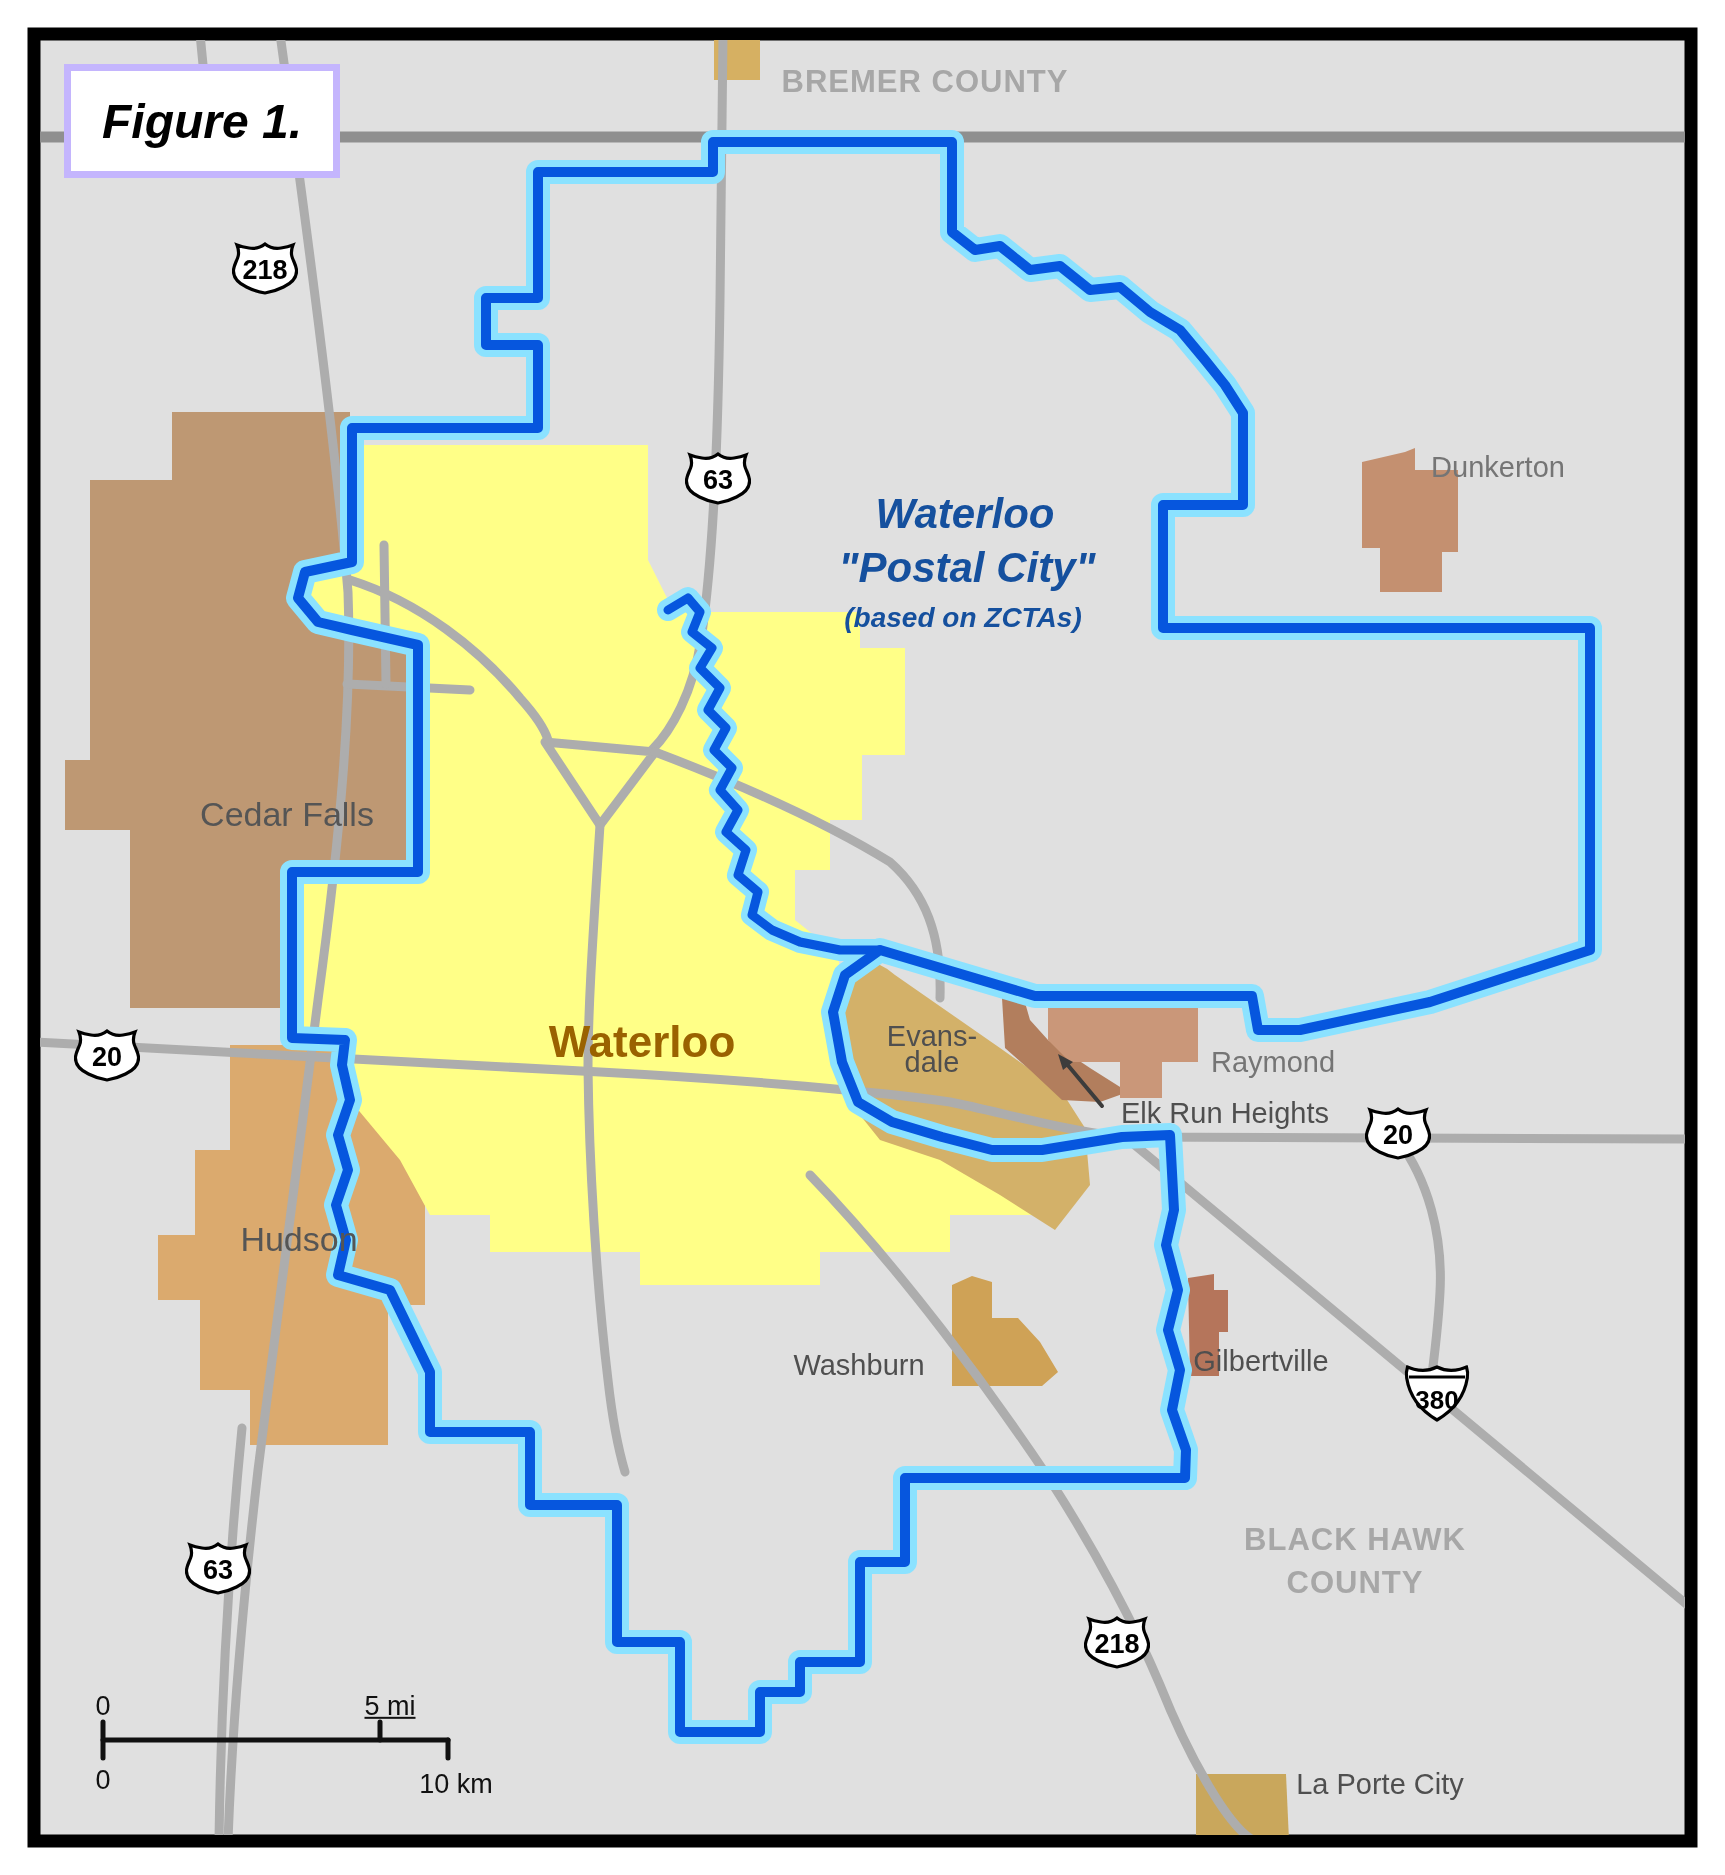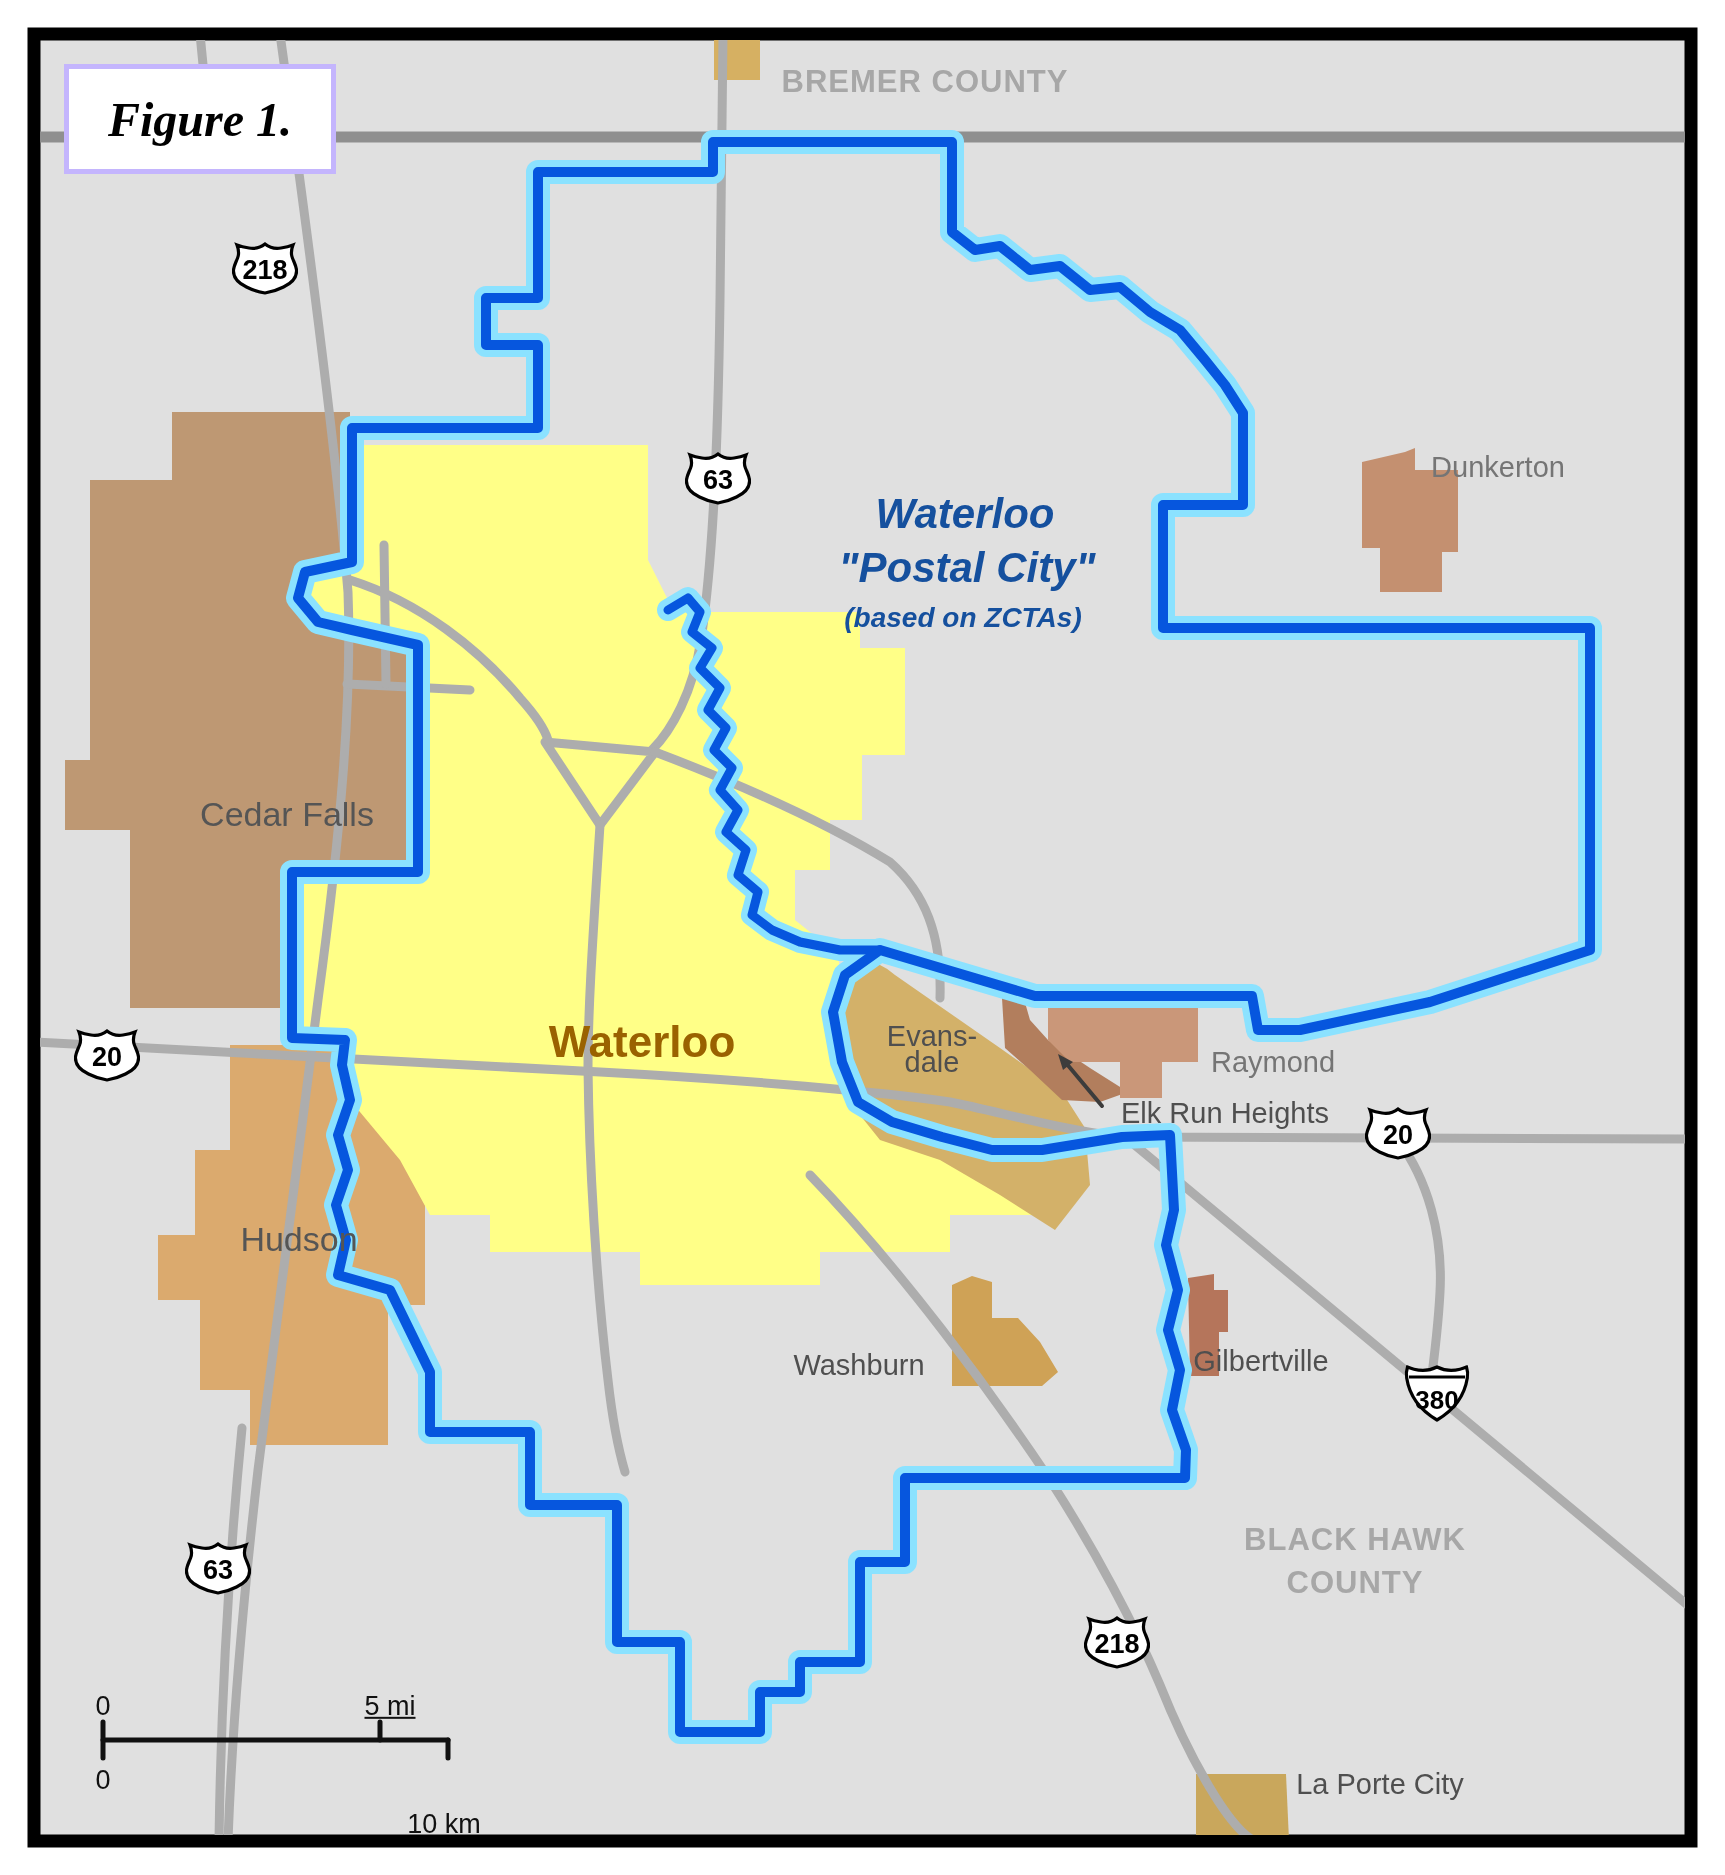--- a/index.html
+++ b/index.html
@@ -15,22 +15,22 @@
   .county-lbl{font-size:31px;font-weight:bold;color:#a7a7a7;letter-spacing:1px;}
   .postal-lbl{font-size:42px;font-weight:bold;font-style:italic;color:#15509E;}
   .postal-sub{font-size:28px;font-weight:bold;font-style:italic;color:#15509E;text-align:center;}
   .city-big{font-size:34px;color:#555555;margin-left:27px;}
   .waterloo-lbl{font-size:44px;font-weight:bold;color:#9A6200;}
   .city-sm{font-size:29px;color:#4f4f4f;text-align:center;}
   .city-gray{font-size:29px;color:#757575;}
   .scale-lbl{font-size:27px;color:#111111;}
   .figure-box{
     position:absolute;left:64px;top:64px;width:262px;height:100px;
-    background:#ffffff;border:5px solid #c4b5fd;
-    display:flex;align-items:center;justify-content:center;font-family:Liberation Serif, serif;
+    background:#ffffff;border:7px solid #c4b5fd;
+    display:flex;align-items:center;justify-content:center;
   }
   .figure-box span{font-size:48px;font-weight:bold;font-style:italic;color:#000;}
   .shield{position:absolute;}
   .shield .num{
     position:absolute;inset:0;display:flex;align-items:center;justify-content:center;
     font-weight:bold;color:#000;
   }
   .shield-us .num{font-size:27px;padding-top:4px;}
   .shield-i .num{font-size:26px;padding-top:17px;}
 </style>
@@ -124,21 +124,21 @@
 <div class="lbl city-sm" style="left:1225px;top:1113px;">Elk Run Heights</div>
 <div class="lbl city-big" style="left:272px;top:1240px;">Hudson</div>
 <div class="lbl city-sm" style="left:859px;top:1365px;">Washburn</div>
 <div class="lbl city-sm" style="left:1261px;top:1361px;">Gilbertville</div>
 <div class="lbl city-gray" style="left:1498px;top:467px;">Dunkerton</div>
 <div class="lbl city-sm" style="left:1380px;top:1784px;">La Porte City</div>
 
 <div class="lbl scale-lbl" style="left:103px;top:1706px;">0</div>
 <div class="lbl scale-lbl" style="left:390px;top:1706px;text-decoration:underline;">5 mi</div>
 <div class="lbl scale-lbl" style="left:103px;top:1780px;">0</div>
-<div class="lbl scale-lbl" style="left:444px;top:1784px;margin-top:40px;">10 km</div>
+<div class="lbl scale-lbl" style="left:456px;top:1784px;">10 km</div>
 
 <div class="shield shield-us" style="left:232px;top:241px;width:66px;height:54px;">
   <svg width="66" height="54" viewBox="0 0 66 54">
     <path fill="#ffffff" stroke="#000" stroke-width="3.2" d="M33,3 C28,7 23,8 17,7 C12,6.3 8,5.2 5,4 C6.8,8.8 7.2,13 5.6,17 C3.6,22 1.8,25 1.5,29 C1,36 6,42 14.5,46 C21.5,49.6 28,51.2 33,52 C38,51.2 44.5,49.6 51.5,46 C60,42 65,36 64.5,29 C64.2,25 62.4,22 60.4,17 C58.8,13 59.2,8.8 61,4 C58,5.2 54,6.3 49,7 C43,8 38,7 33,3 Z"></path>
   </svg>
   <span class="num">218</span>
 </div>
 
 <div class="shield shield-us" style="left:685px;top:451px;width:66px;height:54px;">
   <svg width="66" height="54" viewBox="0 0 66 54">

